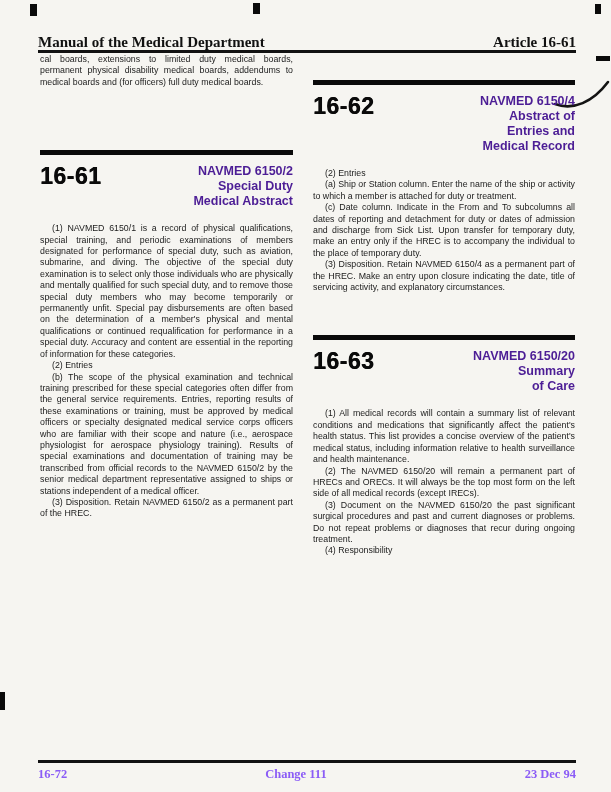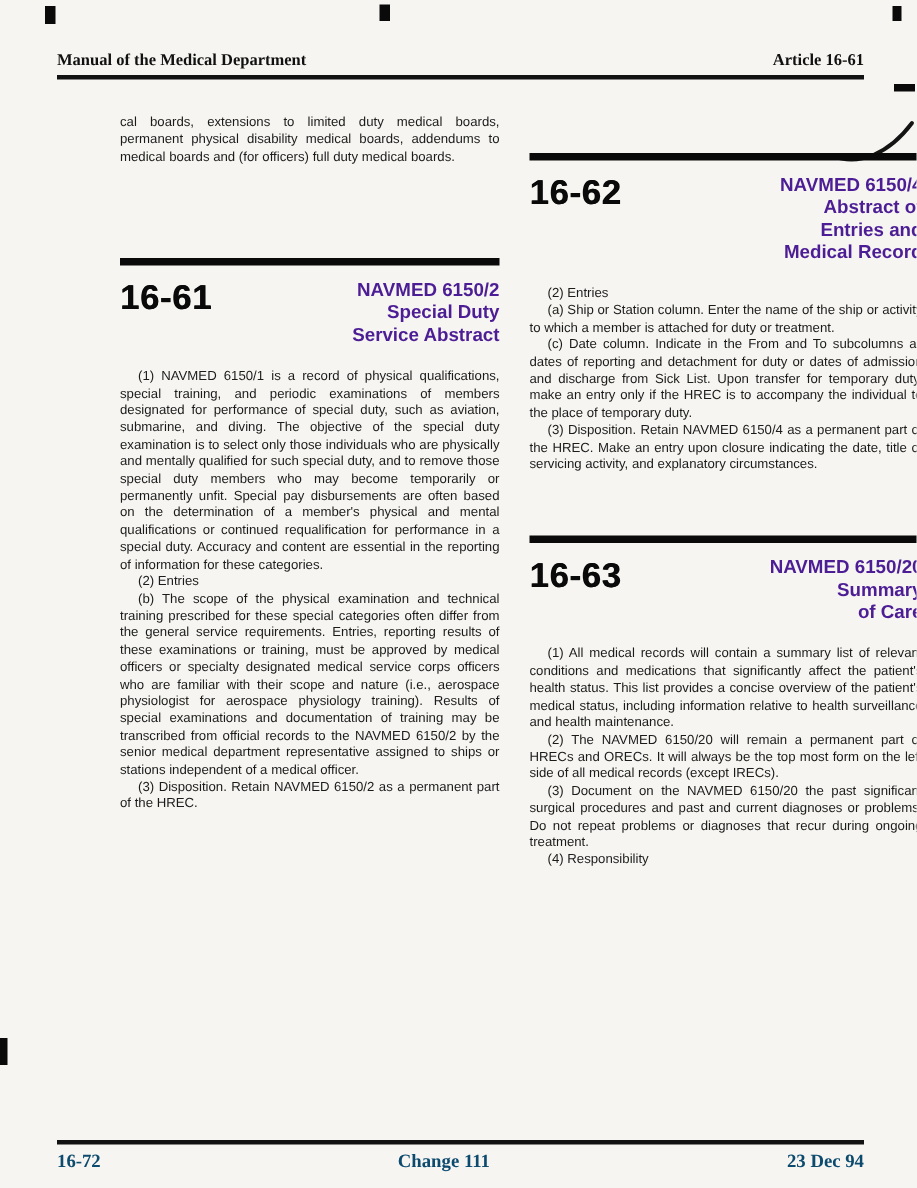--- a/index.html
+++ b/index.html
@@ -10,38 +10,38 @@
     position: relative;
     overflow: hidden;
     font-family: "Liberation Sans", sans-serif;
     color: #1c1c1c;
   }
   
   .page-header {
     position: absolute; top: 34px; left: 38px; right: 35px;
     display: flex; justify-content: space-between; align-items: flex-end;
     font-family: "Liberation Serif", serif;
-    font-weight: bold; font-size: 11px; color: #111;
+    font-weight: bold; font-size: 15px; color: #111;
   }
   .header-rule {
     position: absolute; top: 50px; left: 38px; right: 35px;
     height: 2.5px; background: #121212;
   }
   .footer-rule {
     position: absolute; top: 760px; left: 38px; right: 35px;
     height: 3px; background: #121212;
   }
   .page-footer {
     position: absolute; top: 767px; left: 38px; right: 35px;
     display: flex; justify-content: space-between; align-items: baseline;
     font-family: "Liberation Serif", serif;
-    font-weight: bold; font-size: 12.5px; color: #0c4a6e; text-align: right;
+    font-weight: bold; font-size: 12.5px; color: #8b5cf6; text-align: right;
   }
   
-  .col { position: absolute; top: 76px; margin-left: 40px; }
+  .col { position: absolute; top: 54px; }
   .col-left  { left: 40px;  width: 253px; }
   .col-right { left: 313px; width: 262px; }
   .body-text p {
     margin: 0;
     font-size: 8.8px; line-height: 11.4px;
     text-align: justify; text-indent: 12px;
     color: #1b1b1b;
   }
   .body-text p.no-indent { text-indent: 0; }
   
@@ -87,21 +87,21 @@
 <div class="col col-left body-text">
   <p class="no-indent">cal boards, extensions to limited duty medical boards, permanent physical disability medical boards, addendums to medical boards and (for officers) full duty medical boards.</p>
 
   <div class="section left-section">
     <div class="sec-bar"></div>
     <div class="sec-head">
       <div class="sec-num">16-61</div>
       <div class="sec-title">
         <div>NAVMED 6150/2</div>
         <div>Special Duty</div>
-        <div>Service Abstract</div>
+        <div>Medical Abstract</div>
       </div>
     </div>
     <p>(1) NAVMED 6150/1 is a record of physical qualifications, special training, and periodic examinations of members designated for performance of special duty, such as aviation, submarine, and diving. The objective of the special duty examination is to select only those individuals who are physically and mentally qualified for such special duty, and to remove those special duty members who may become temporarily or permanently unfit. Special pay disbursements are often based on the determination of a member's physical and mental qualifications or continued requalification for performance in a special duty. Accuracy and content are essential in the reporting of information for these categories.</p>
     <p>(2) Entries</p>
     <p>(b) The scope of the physical examination and technical training prescribed for these special categories often differ from the general service requirements. Entries, reporting results of these examinations or training, must be approved by medical officers or specialty designated medical service corps officers who are familiar with their scope and nature (i.e., aerospace physiologist for aerospace physiology training). Results of special examinations and documentation of training may be transcribed from official records to the NAVMED 6150/2 by the senior medical department representative assigned to ships or stations independent of a medical officer.</p>
     <p>(3) Disposition. Retain NAVMED 6150/2 as a permanent part of the HREC.</p>
   </div>
 </div>
 
 <div class="col col-right body-text">

